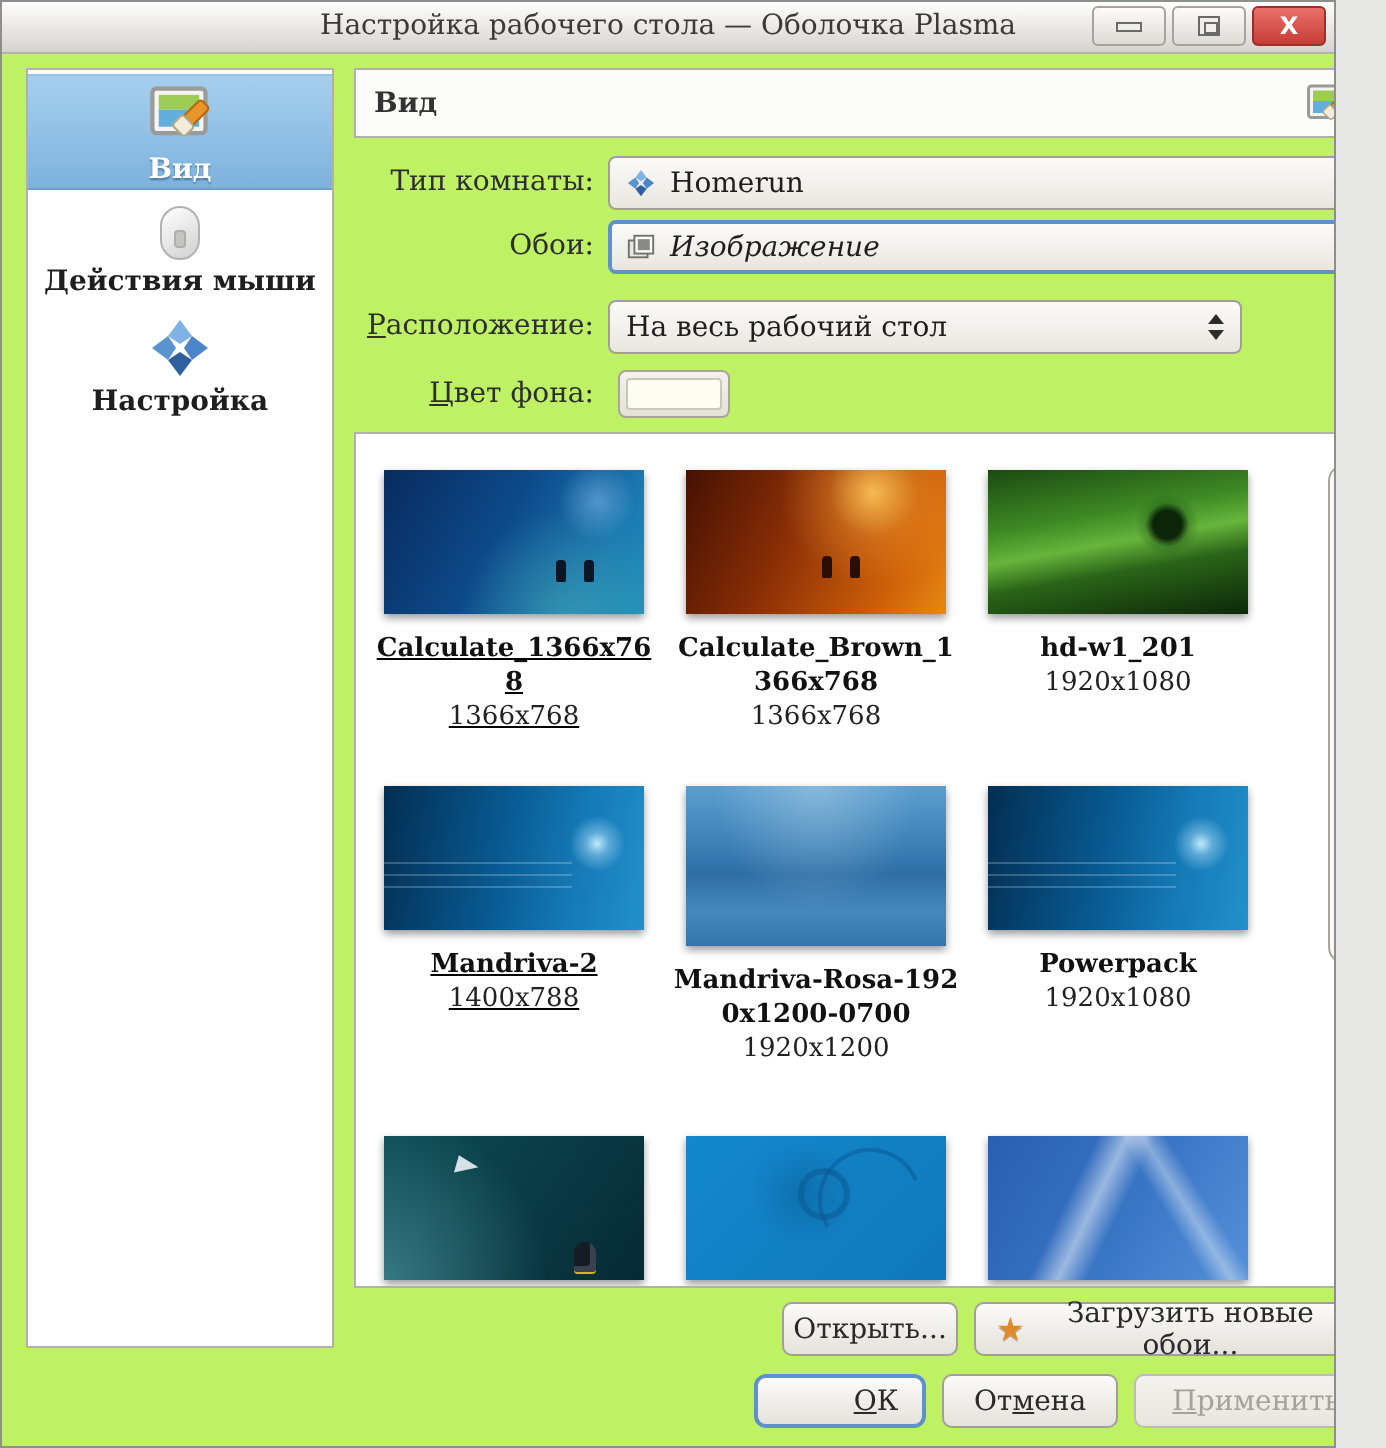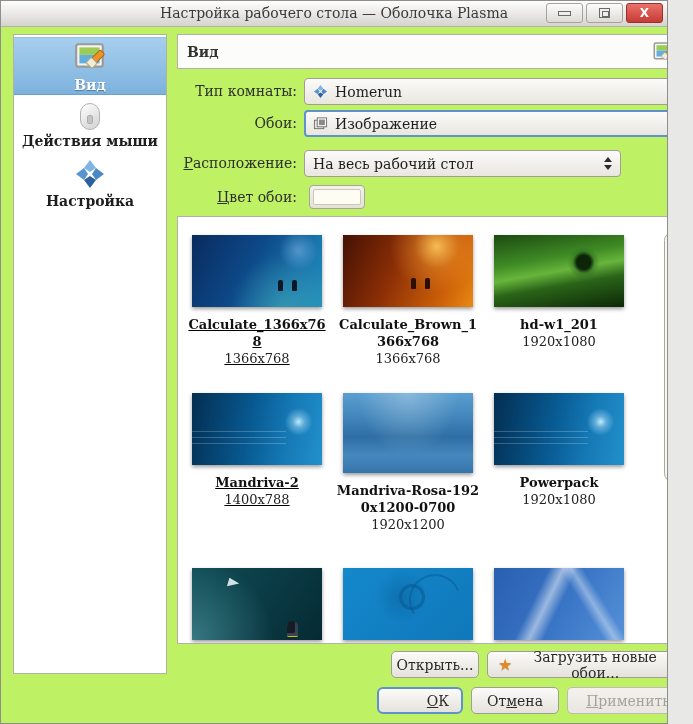--- a/index.html
+++ b/index.html
@@ -85,21 +85,21 @@
   #lbl-color{ left:146px; top:188px; }
 
   .combo{
     position:absolute; height:27px; display:flex; align-items:center; gap:7px;
     padding:0 8px; font-size:14px; color:#1e1e1e; cursor:pointer;
     background:linear-gradient(#fcfbf9,#e9e6e0);
     border:1px solid #a29e95; border-radius:4px;justify-content:space-between;
   }
   .combo.focused{ border:2px solid #5d92cc; padding:0 7px; }
   #combo-room{ left:303px; top:77px; width:380px; }
-  #combo-wall{ left:303px; top:109px; width:380px; }
+  #combo-wall{ left:303px; top:109px; width:380px;font-style:italic; }
   #combo-pos{ left:303px; top:149px; width:317px; }
   .spin{ margin-left:auto; display:flex; flex-direction:column; gap:3px; align-items:center; }
   .tri-up{ width:0; height:0; border-left:4px solid transparent; border-right:4px solid transparent; border-bottom:5px solid #2c2c2c; }
   .tri-down{ width:0; height:0; border-left:4px solid transparent; border-right:4px solid transparent; border-top:5px solid #2c2c2c; }
 
   .color-btn{
     position:absolute; left:308px; top:184px; width:56px; height:24px;
     border:1px solid #a8a49a; border-radius:4px; cursor:pointer;
     background:linear-gradient(#f4f2ec,#e4e1d8); padding:3px;
   }
@@ -310,21 +310,21 @@
   <label class="flabel" id="lbl-wall">
     <span>Обои:</span>
   </label>
   <label class="flabel" id="lbl-room">
     <span>Тип комнаты:</span>
   </label>
   <label class="flabel" id="lbl-pos">
     <span class="accel">Р</span><span>асположение:</span>
   </label>
   <label class="flabel" id="lbl-color">
-    <span class="accel">Ц</span><span>вет обои:</span>
+    <span class="accel">Ц</span><span>вет фона:</span>
   </label>
 
   <div class="combo" id="combo-room">
     <svg width="15" height="15" viewBox="0 0 24 24">
       <path d="M12 1.5 L16.5 7.5 L12 10.5 L7.5 7.5 Z" fill="#7fb2e5"></path>
       <path d="M22.5 12 L16.5 16.5 L13.5 12 L16.5 7.5 Z" fill="#4a86c8"></path>
       <path d="M12 22.5 L7.5 16.5 L12 13.5 L16.5 16.5 Z" fill="#2e5f9e"></path>
       <path d="M1.5 12 L7.5 7.5 L10.5 12 L7.5 16.5 Z" fill="#5a94d0"></path>
     </svg>
     <span class="combo-text">Homerun</span>

